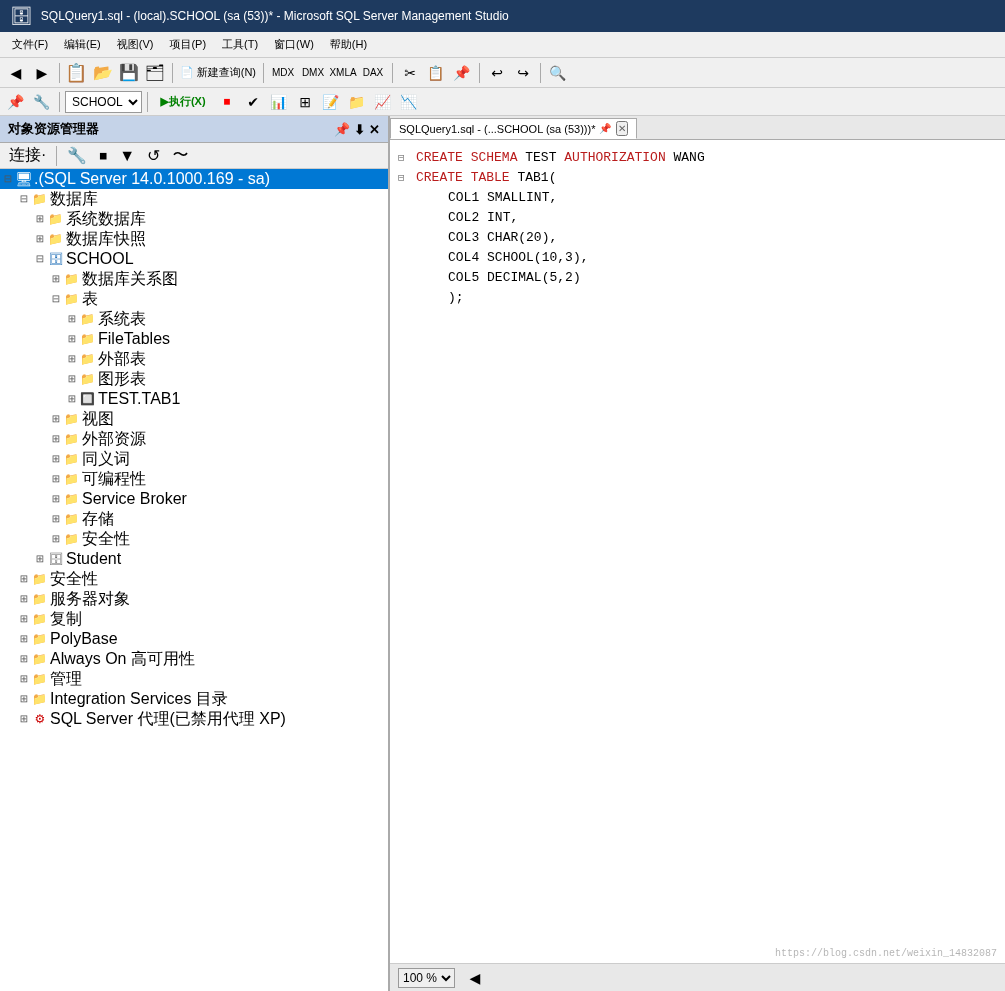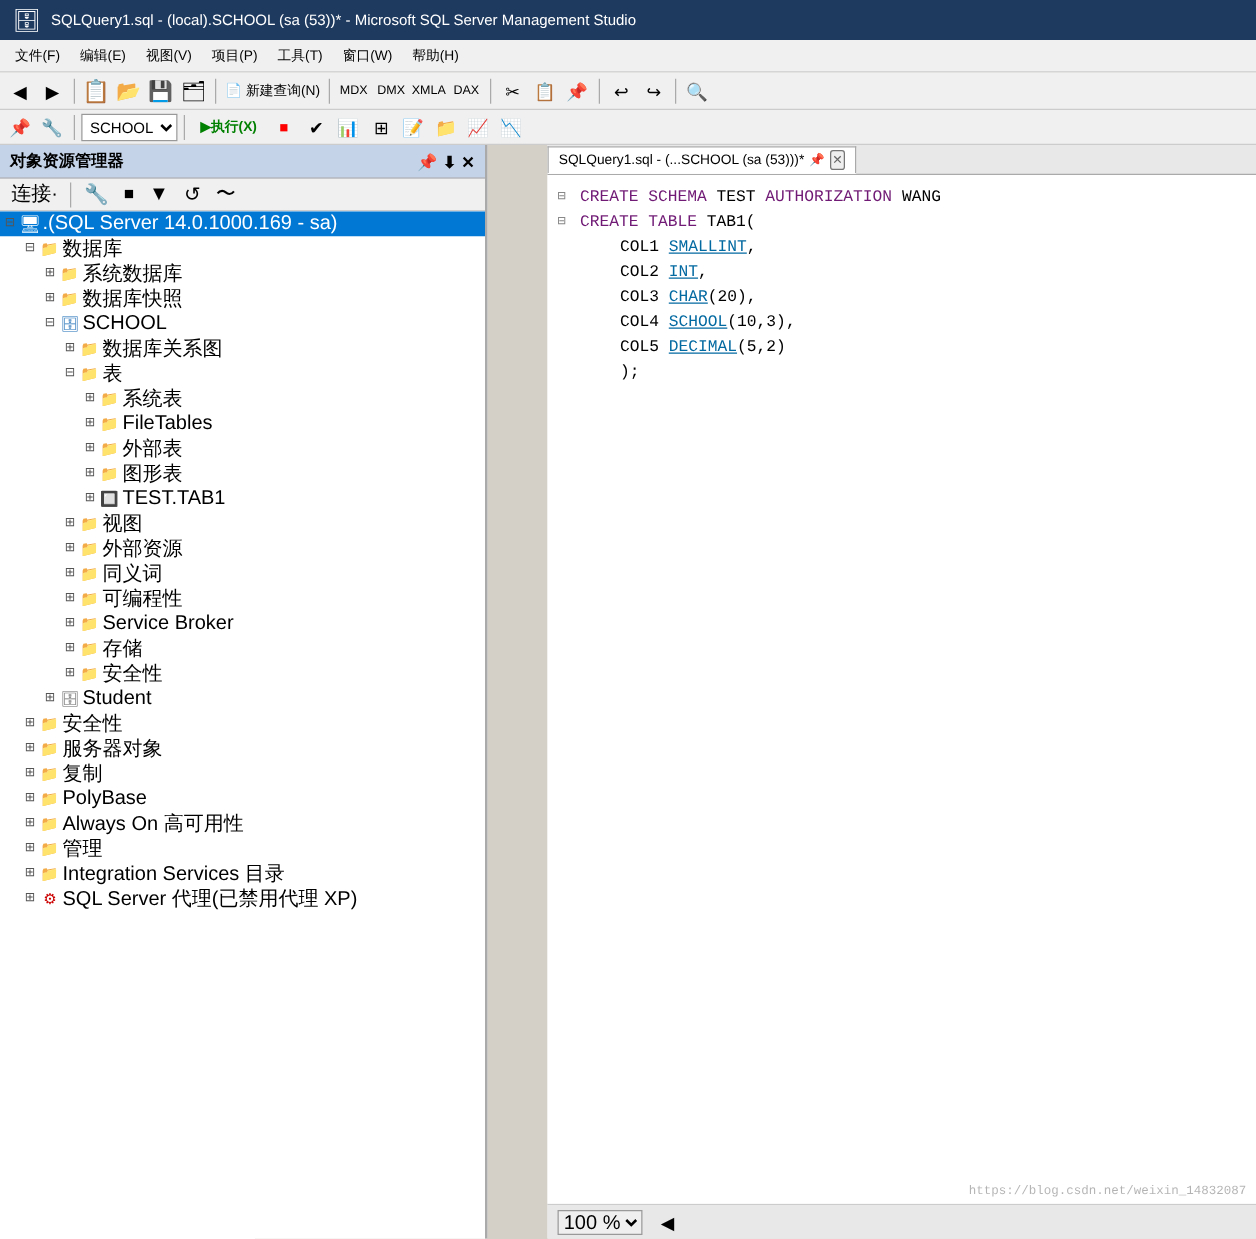--- a/index.html
+++ b/index.html
@@ -62,21 +62,20 @@
       align-items: center;
       padding: 0 4px;
       border-bottom: 1px solid #ccc;
       gap: 2px;
     }
 
     
     .main-area {
       display: flex;
       height: calc(991px - 32px - 26px - 30px - 28px);
-      gap: 48px;
     }
 
     
     .object-explorer {
       width: 390px;
       background: #fff;
       border-right: 2px solid #aaa;
       display: flex;
       flex-direction: column;
       height: 100%;
@@ -196,37 +195,37 @@
       line-height: 20px;
     }
     .code-collapse {
       color: #888;
       width: 16px;
       flex-shrink: 0;
       font-size: 11px;
       margin-right: 2px;
       cursor: pointer;
     }
-    .kw { color: #701a75; }
-    .type { color: #0369a1; text-decoration: underline; }
+    .kw { color: #b91c1c; }
+    .type { color: #000000; }
     .ident { color: #000; }
     .punct { color: #000; }
 
     
     .query-bottom {
       background: #e8e8e8;
       height: 28px;
       display: flex;
       align-items: center;
       padding: 0 8px;
       border-top: 1px solid #ccc;
       gap: 8px;
     }
     .zoom-select {
-      height: 20px; border: 1px solid #999; font-size: 16px;
+      height: 20px; border: 1px solid #999; font-size: 12px;
     }
 
     .watermark {
       position: absolute;
       bottom: 4px;
       right: 8px;
       font-size: 10px;
       color: rgba(0,0,0,0.3);
     }
   </style>

